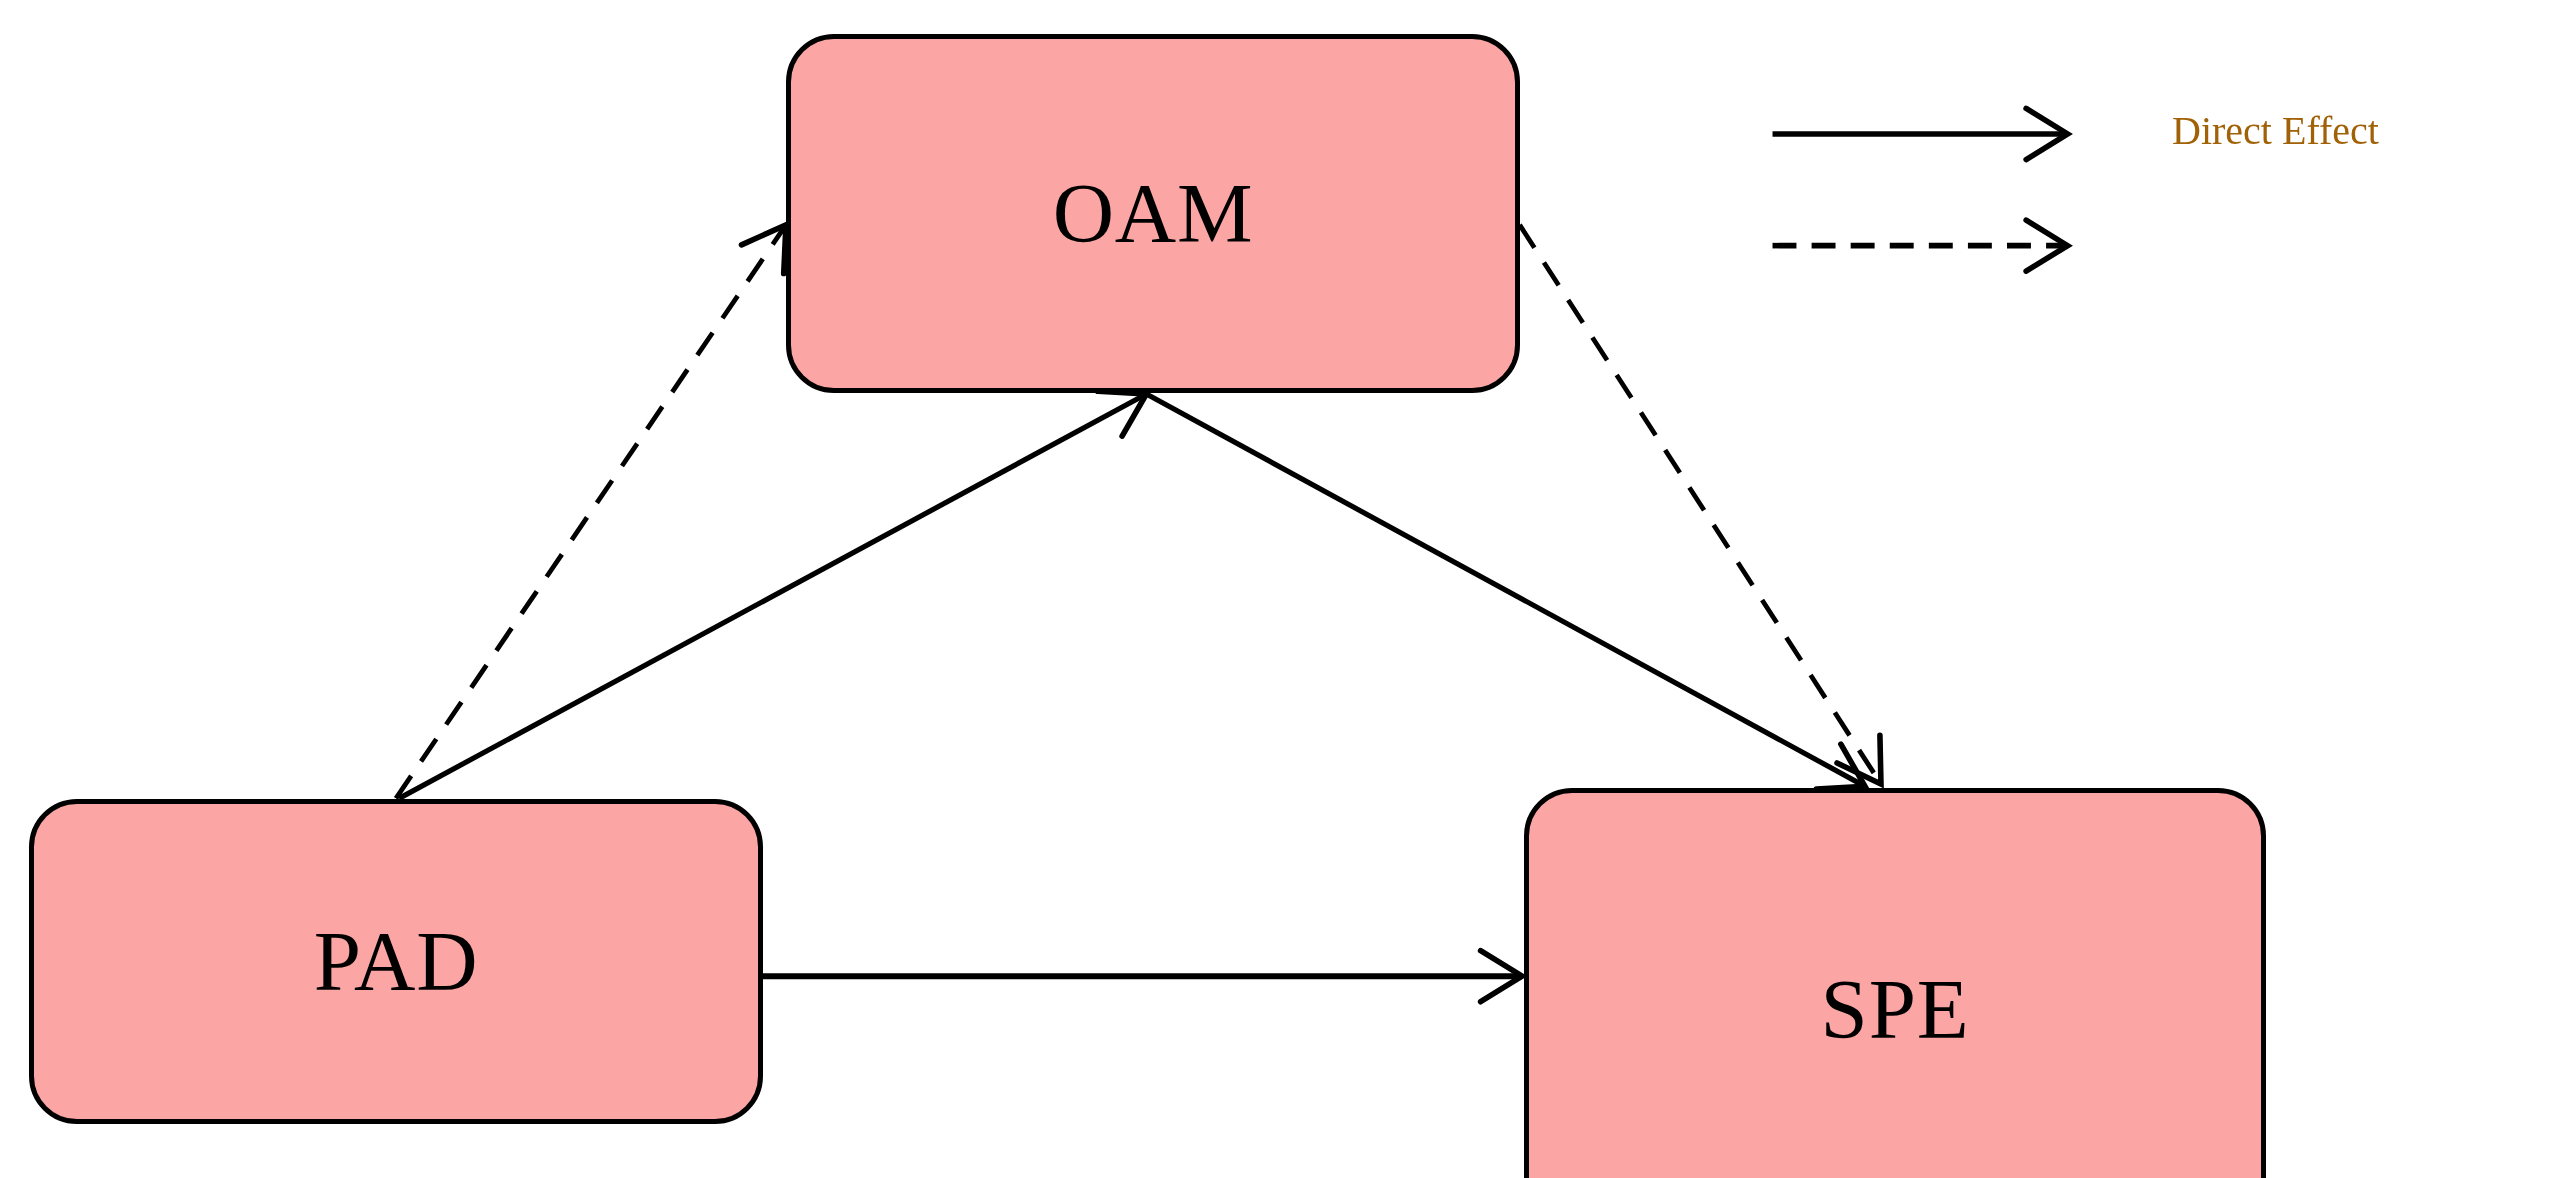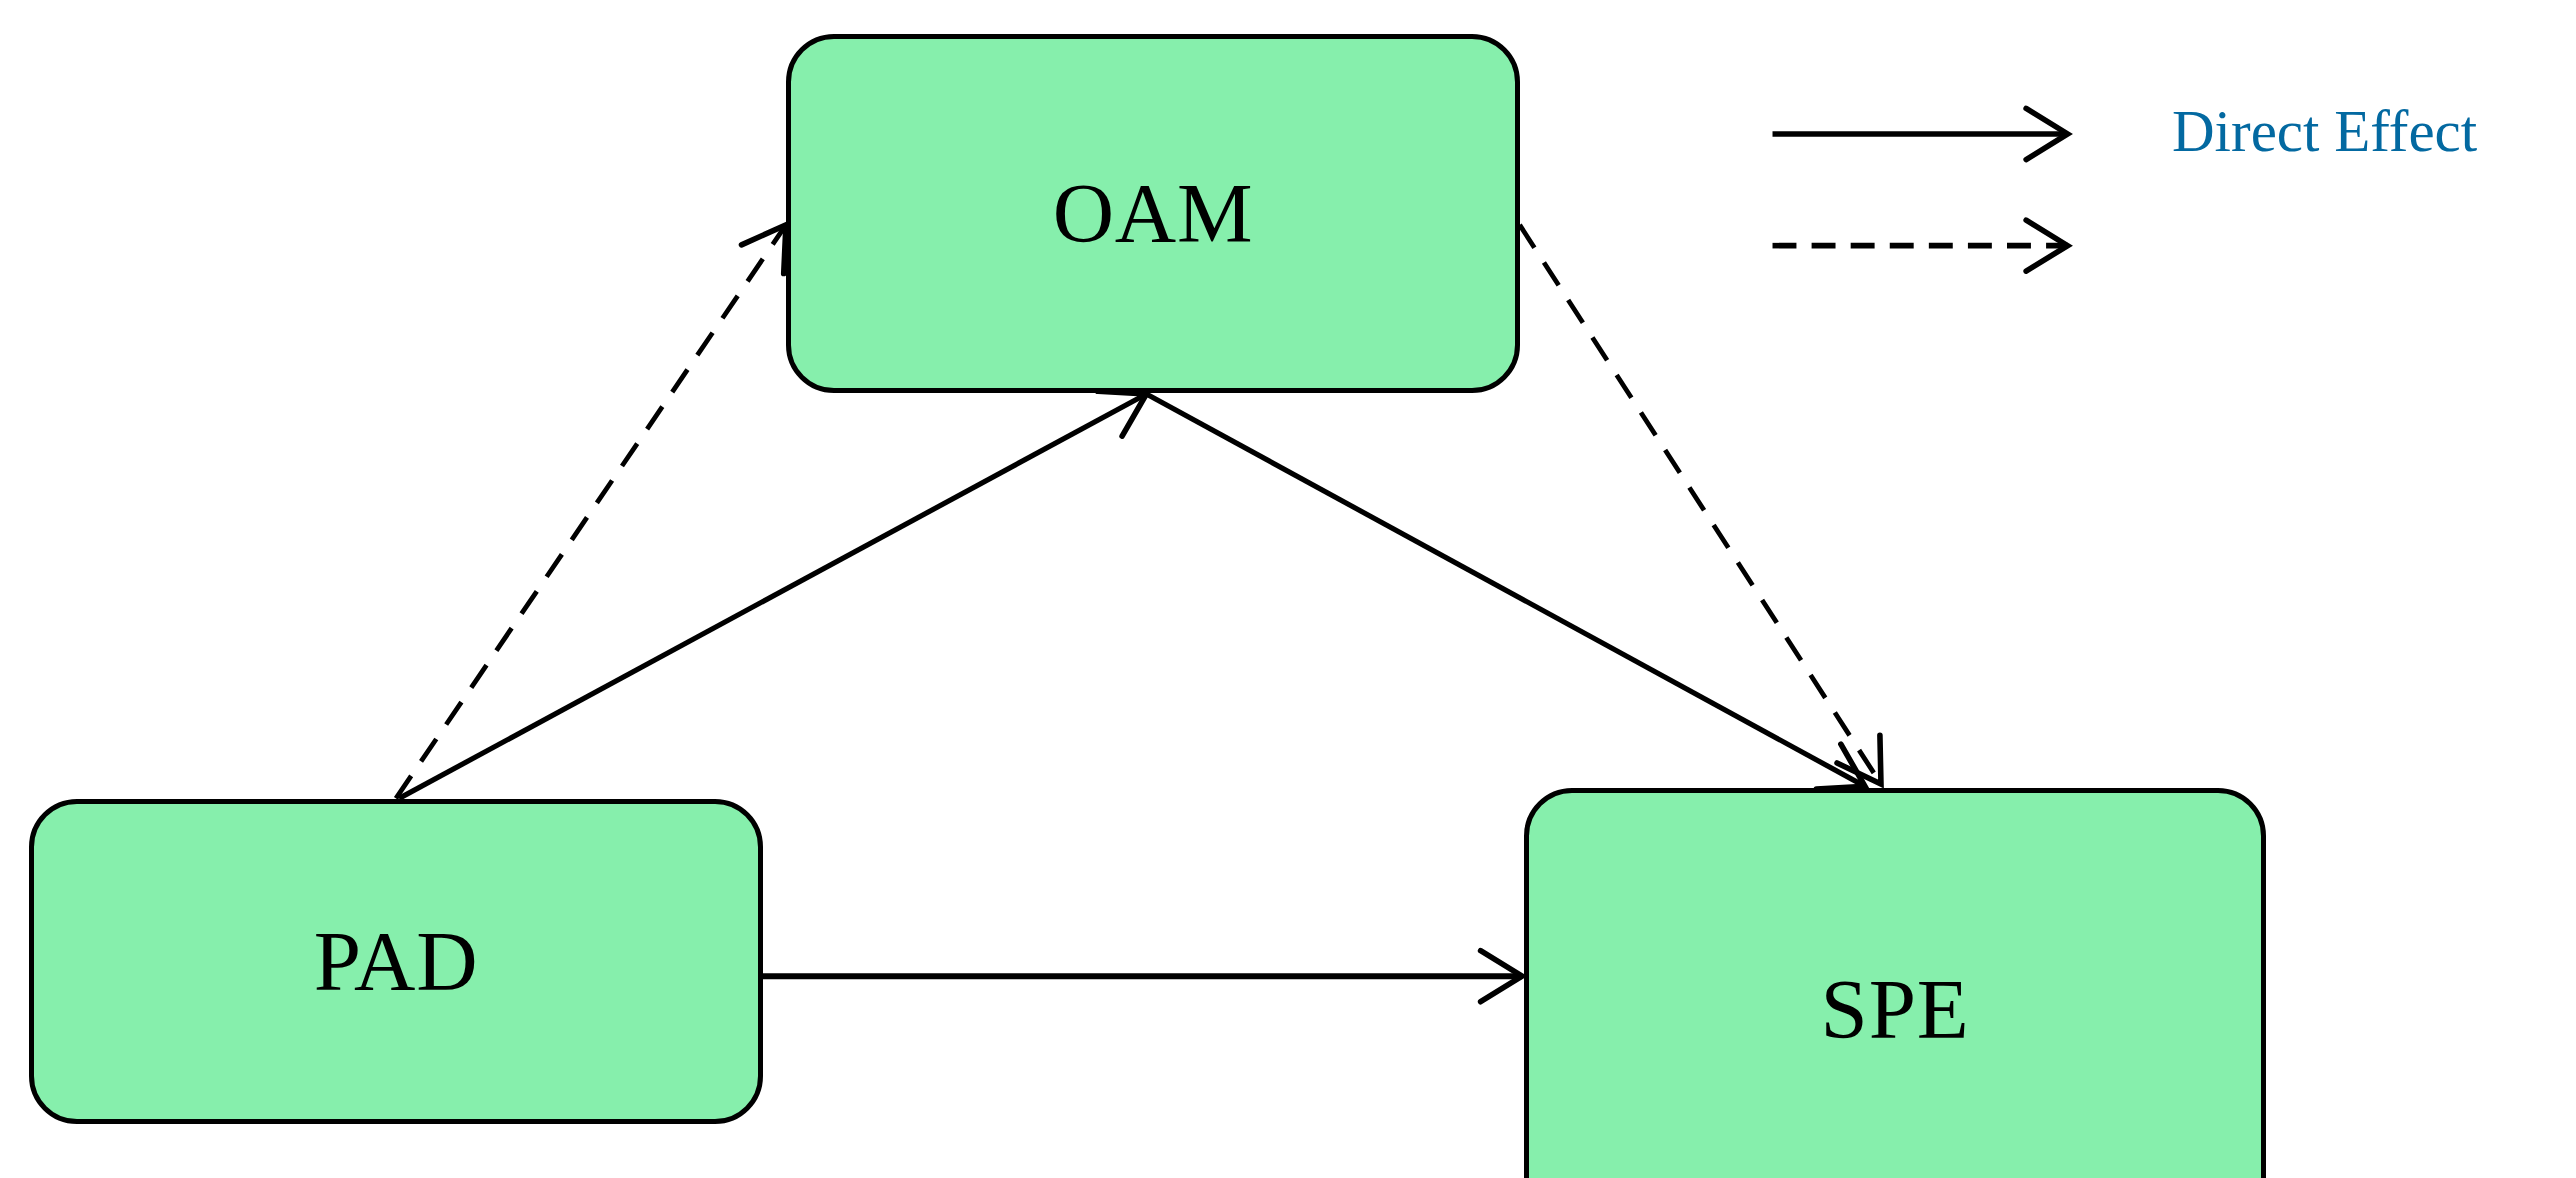--- a/index.html
+++ b/index.html
@@ -13,21 +13,21 @@
     height: 1178px;
     background: #ffffff;
     font-family: "Liberation Serif", "DejaVu Serif", serif;
     overflow: hidden;
   }
   .node {
     position: absolute;
     box-sizing: border-box;
     border: 5.6px solid #000000;
     border-radius: 48px;
-    background: #86efac;
+    background: #fca5a5;
     display: flex;
     align-items: center;
     justify-content: center;
   }
   #node-oam { left: 786px;  top: 34px;   width: 734px; height: 359px; }
   #node-pad { left: 29px;   top: 799px; width: 734px; height: 325px; }
   #node-spe { left: 1524px; top: 788px;  width: 742px; height: 443px; }
   .node-label {
     font-size: 85px;
     color: #000000;
@@ -60,22 +60,22 @@
   }
   .legend-line-dashed {
     stroke: #000000;
     stroke-width: 7;
     fill: none;
     stroke-dasharray: 30 19;
   }
   .legend-label {
     position: absolute;
     transform: translateY(-50%);
-    font-size: 59px;
-    color: #0369a1;
+    font-size: 40px;
+    color: #a16207;
     white-space: nowrap;
     line-height: 1;
   }
   #legend-direct-label   { left: 2172px; top: 131px; }
   #legend-indirect-label { left: 2181px; top: 266px; }
 </style>
 </head>
 <body>
 
 <div class="canvas">

